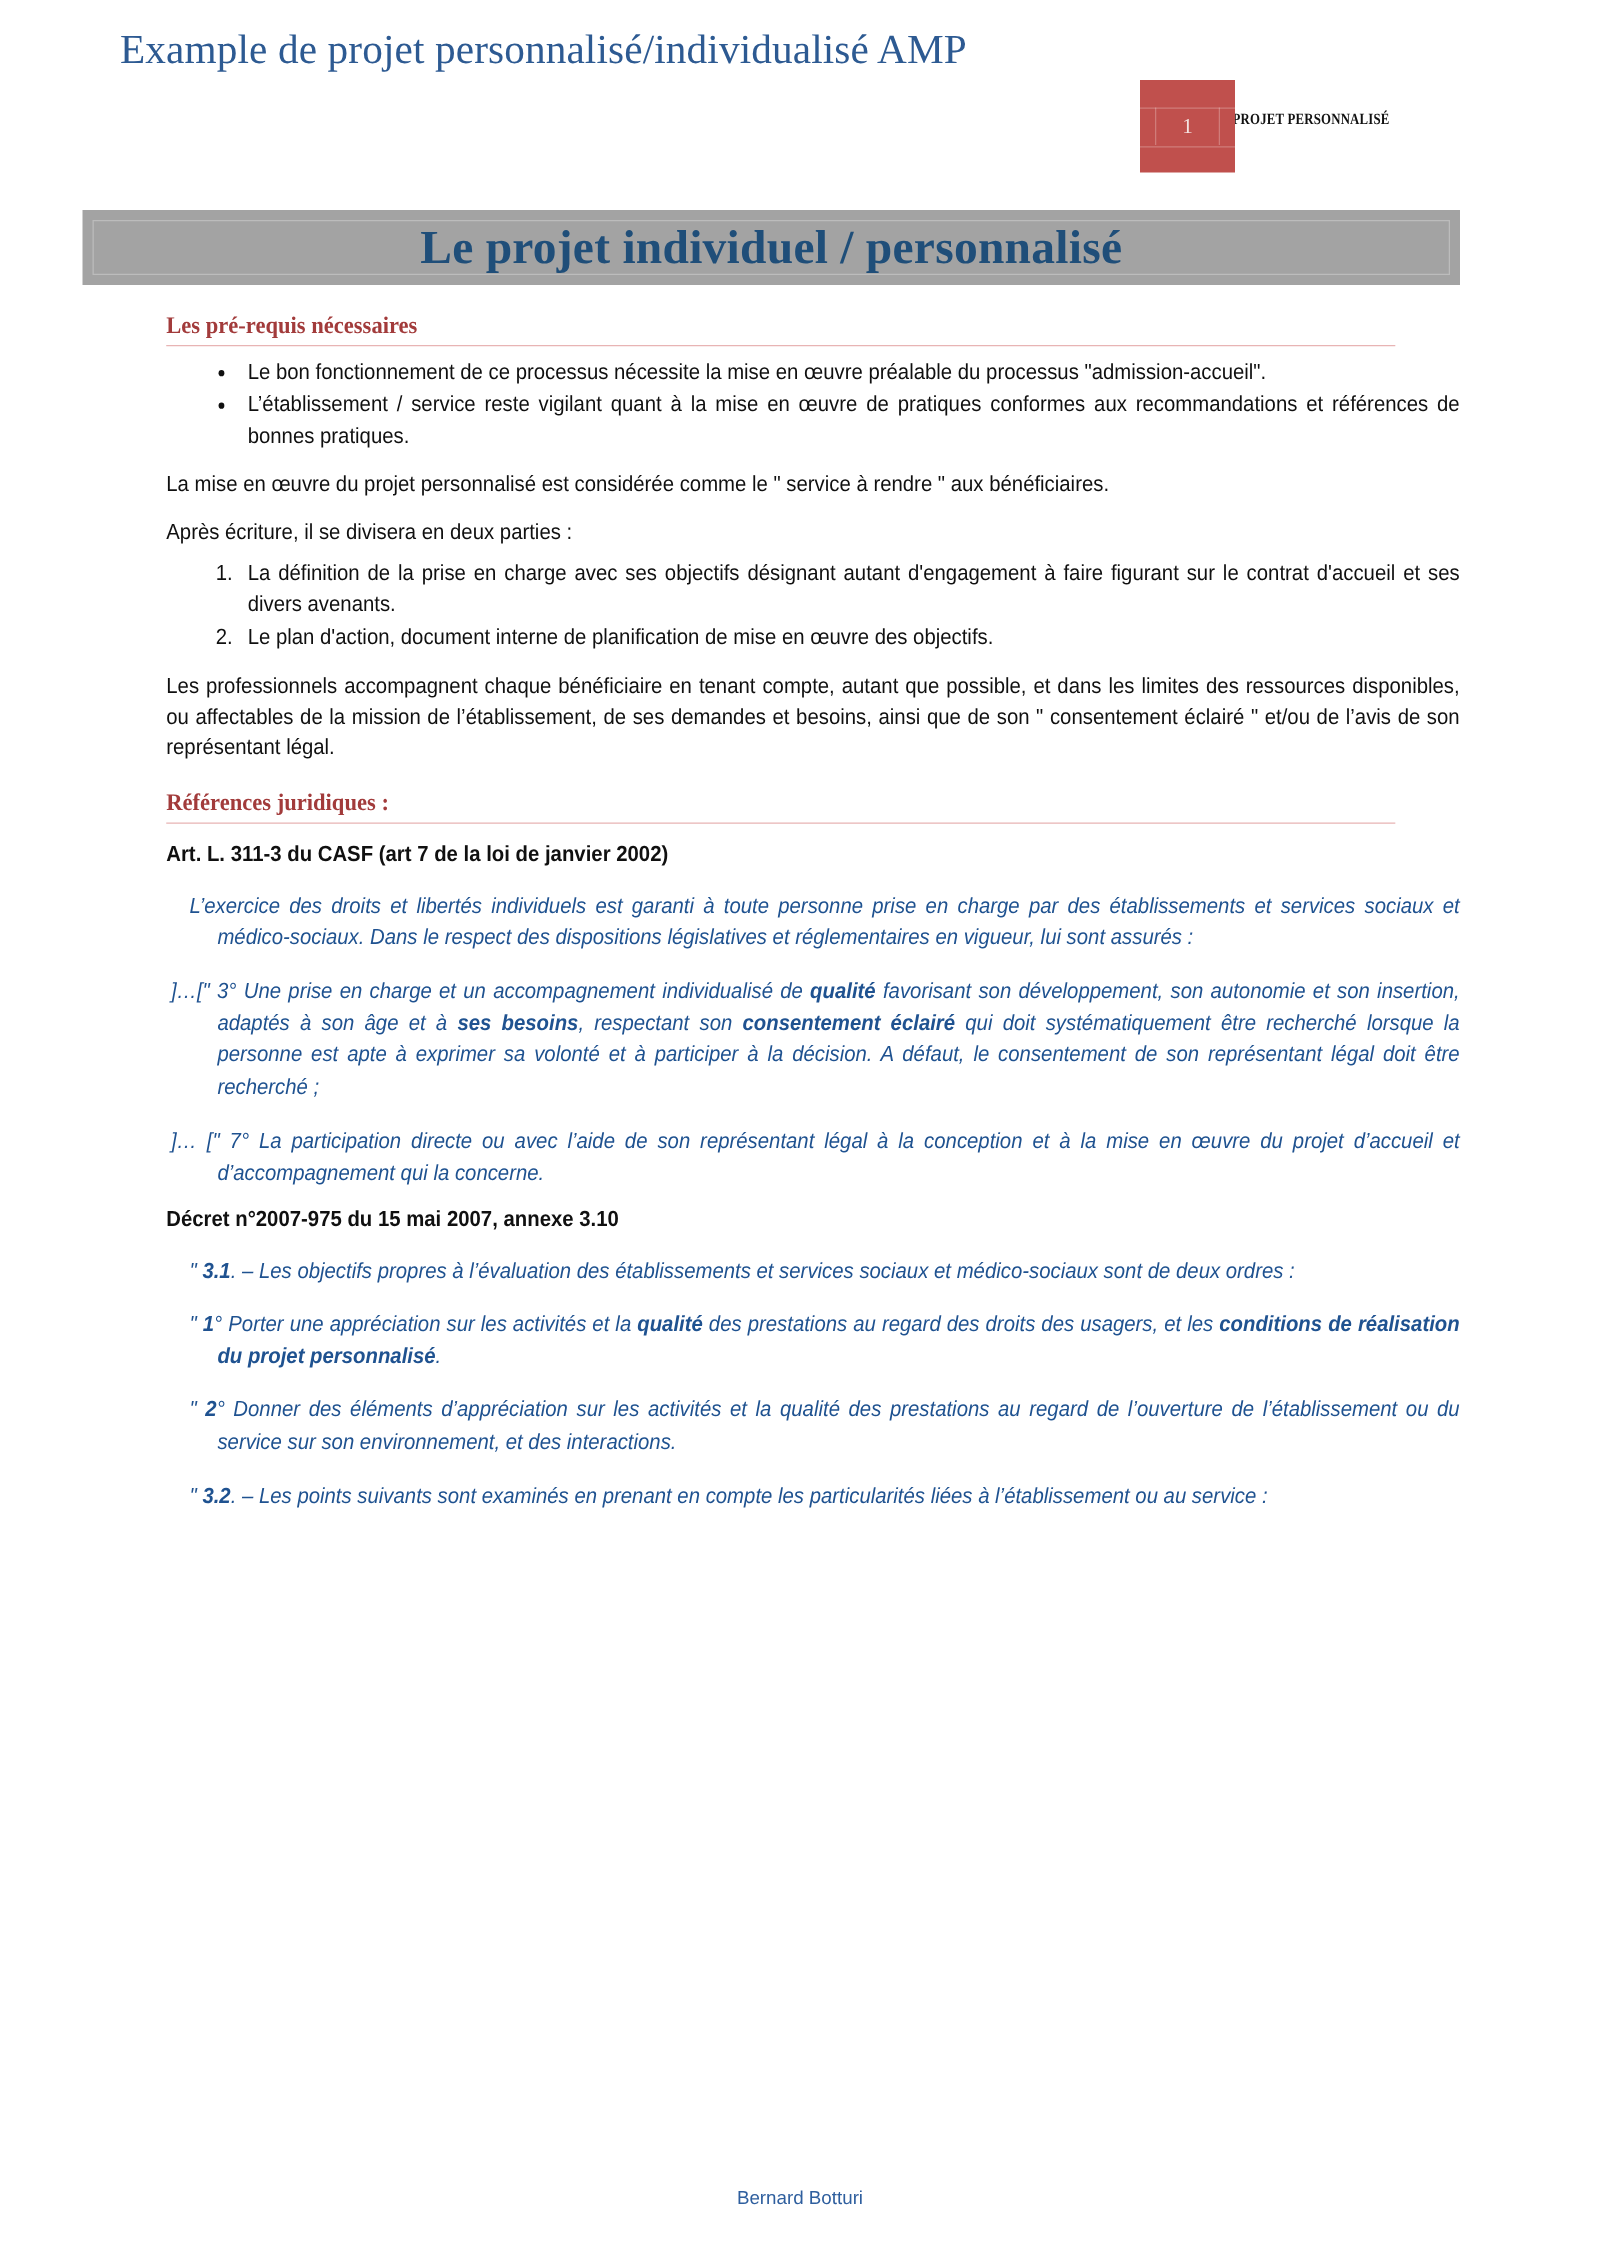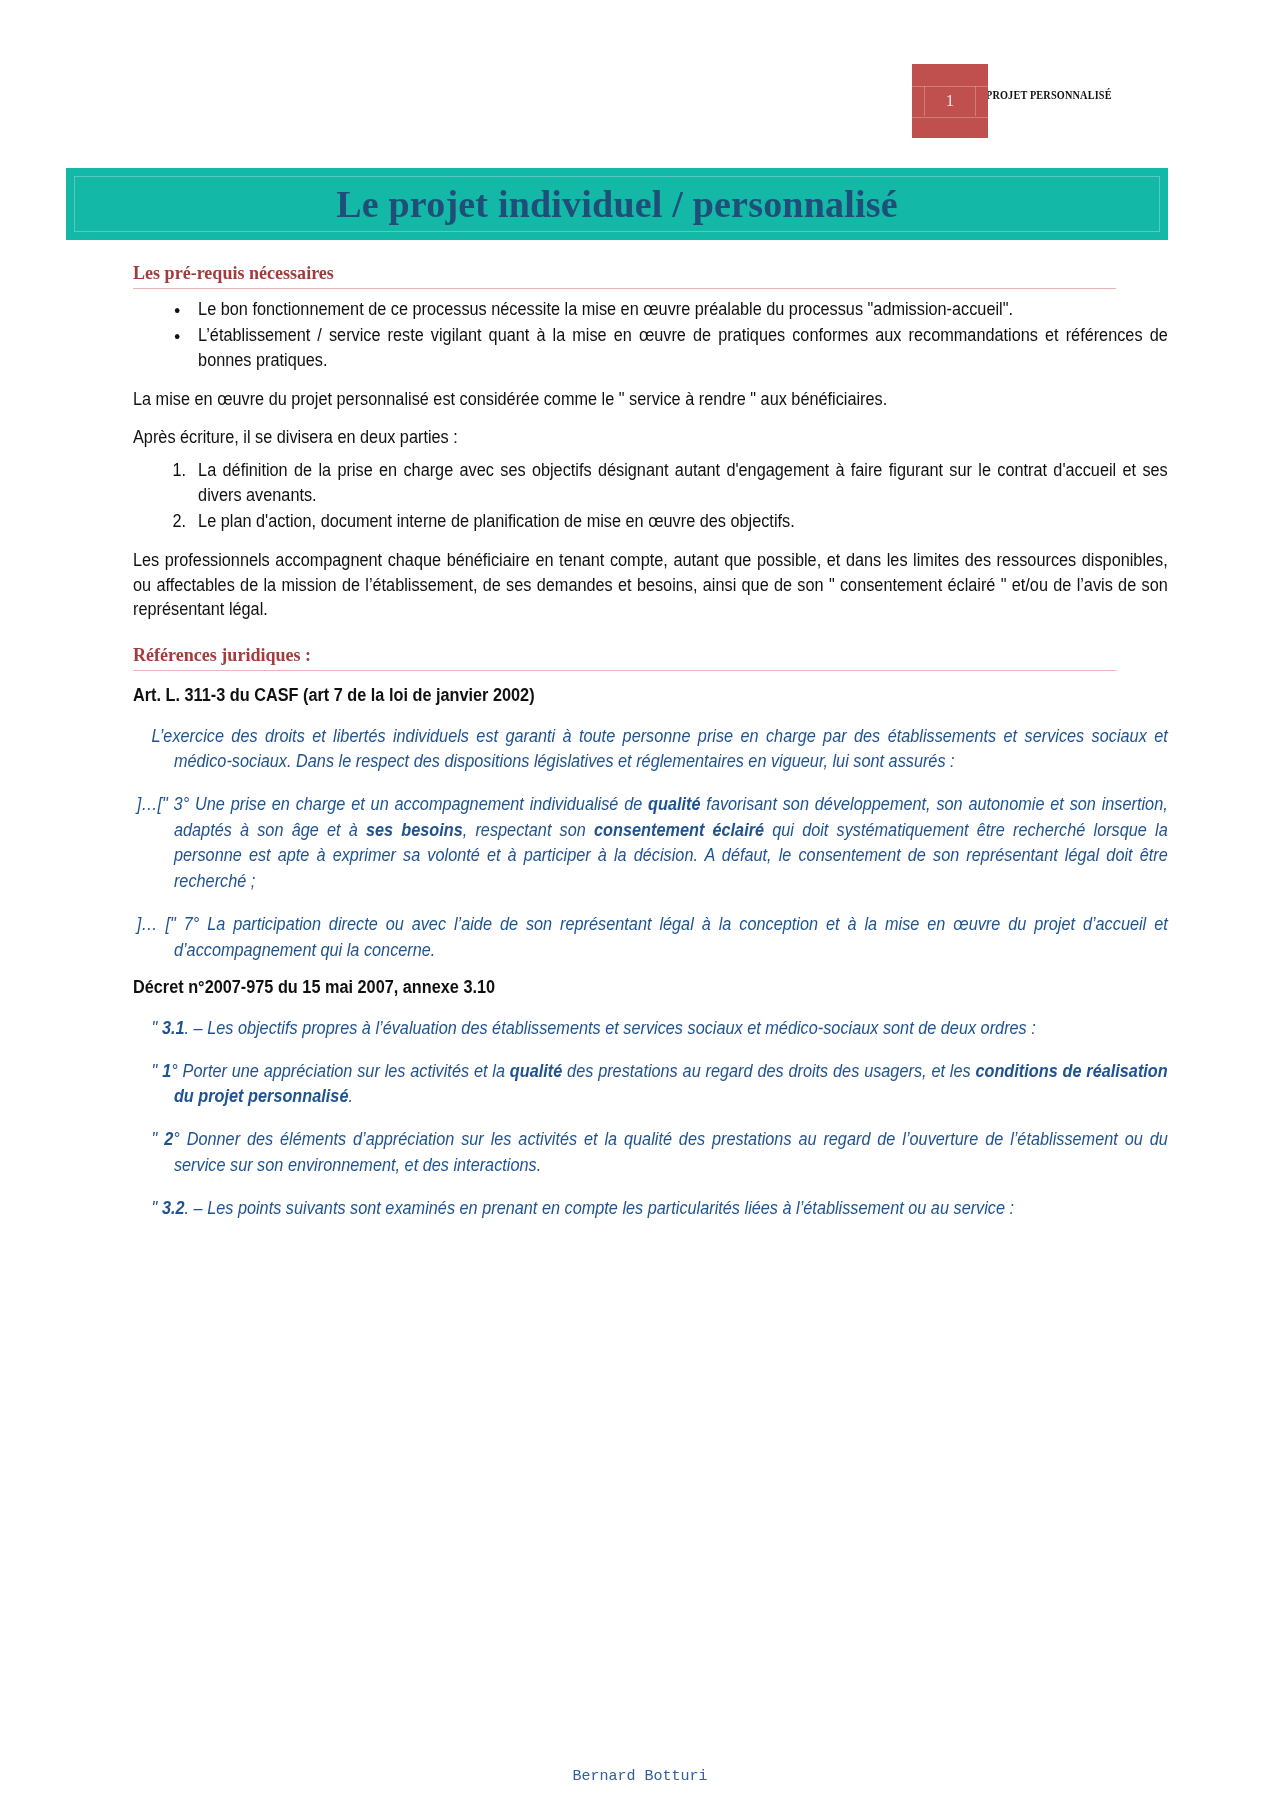--- a/index.html
+++ b/index.html
@@ -87,22 +87,22 @@
     position: relative;
     z-index: 2;
     font-family: "Liberation Serif", serif;
     font-size: 17px;
     color: #f4e3e1;
   }
 
   
   .title-banner {
     margin: 18px 112px 0 66px;
-    background: #14b8a6;
-    height: 72px;
+    background: #a3a3a3;
+    height: 60px;
     display: flex;
     align-items: center;
     justify-content: center;
     position: relative;
   }
   .title-banner::before {
     content: "";
     position: absolute;
     left: 8px; right: 8px; top: 8px; bottom: 8px;
     border: 1px solid rgba(255,255,255,0.28);
@@ -203,33 +203,34 @@
   .quote-block b {
     font-weight: bold;
     font-style: italic;
   }
 
   
   .doc-footer {
     position: absolute;
     left: 0;
     right: 0;
-    bottom: 26px;
+    bottom: 44px;
     text-align: center;
-    font-family: Liberation Mono, monospace;
+    font-family: Liberation Sans, sans-serif;
     font-size: 15px;
     color: #2f5f9e;
   }
 </style>
 </head>
 <body>
 
 <div class="page">
 
   <div class="doc-header">
+    <div class="doc-header-title">Example de projet personnalisé/individualisé AMP</div>
 
     <div class="running-head">LE PROJET PERSONNALISÉ</div>
 
     <div class="page-badge">
       <span class="page-badge-num">1</span>
     </div>
   </div>
 
   <div class="title-banner">
     <div class="title-banner-text">Le projet individuel / personnalisé</div>

